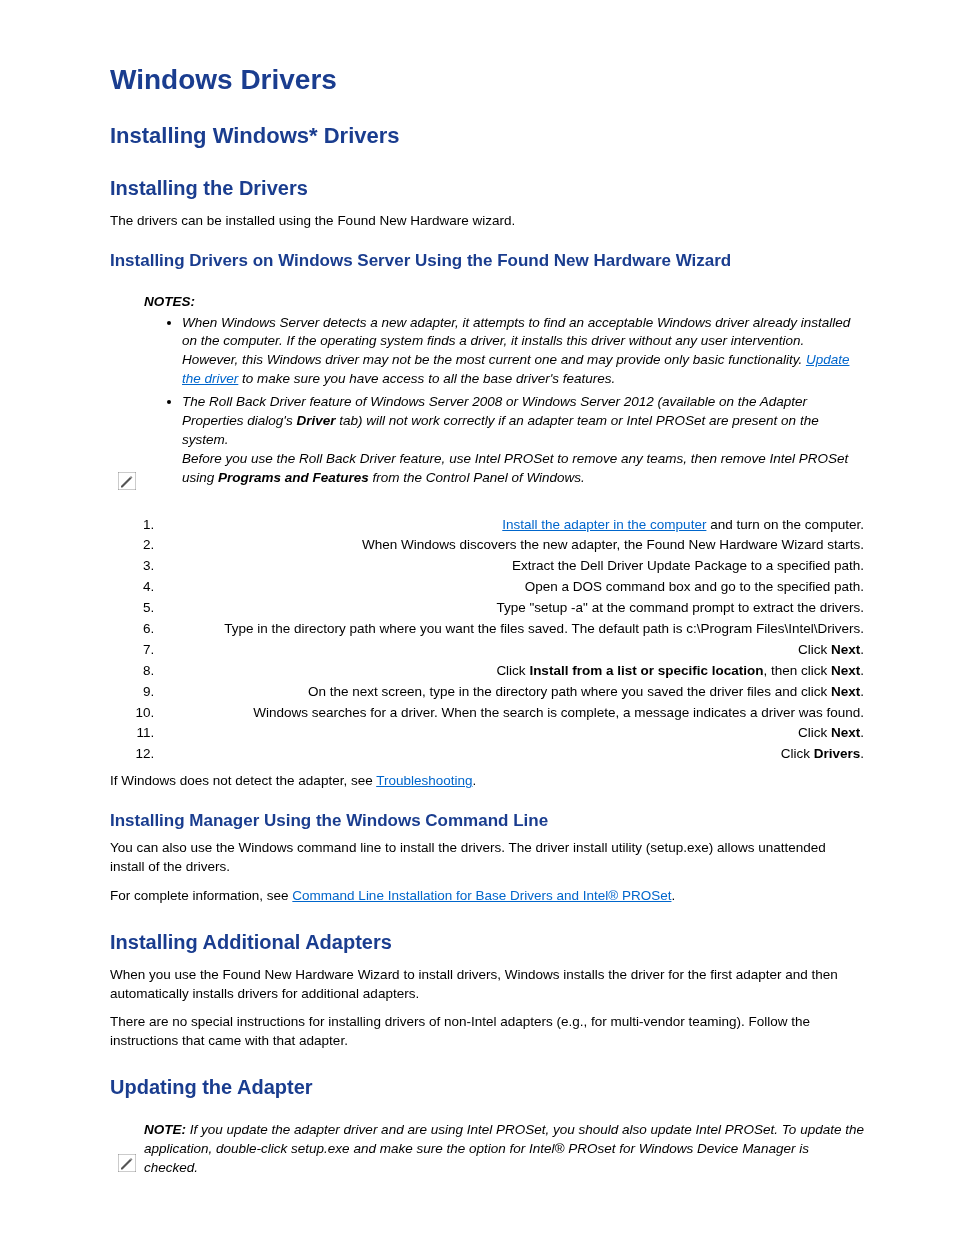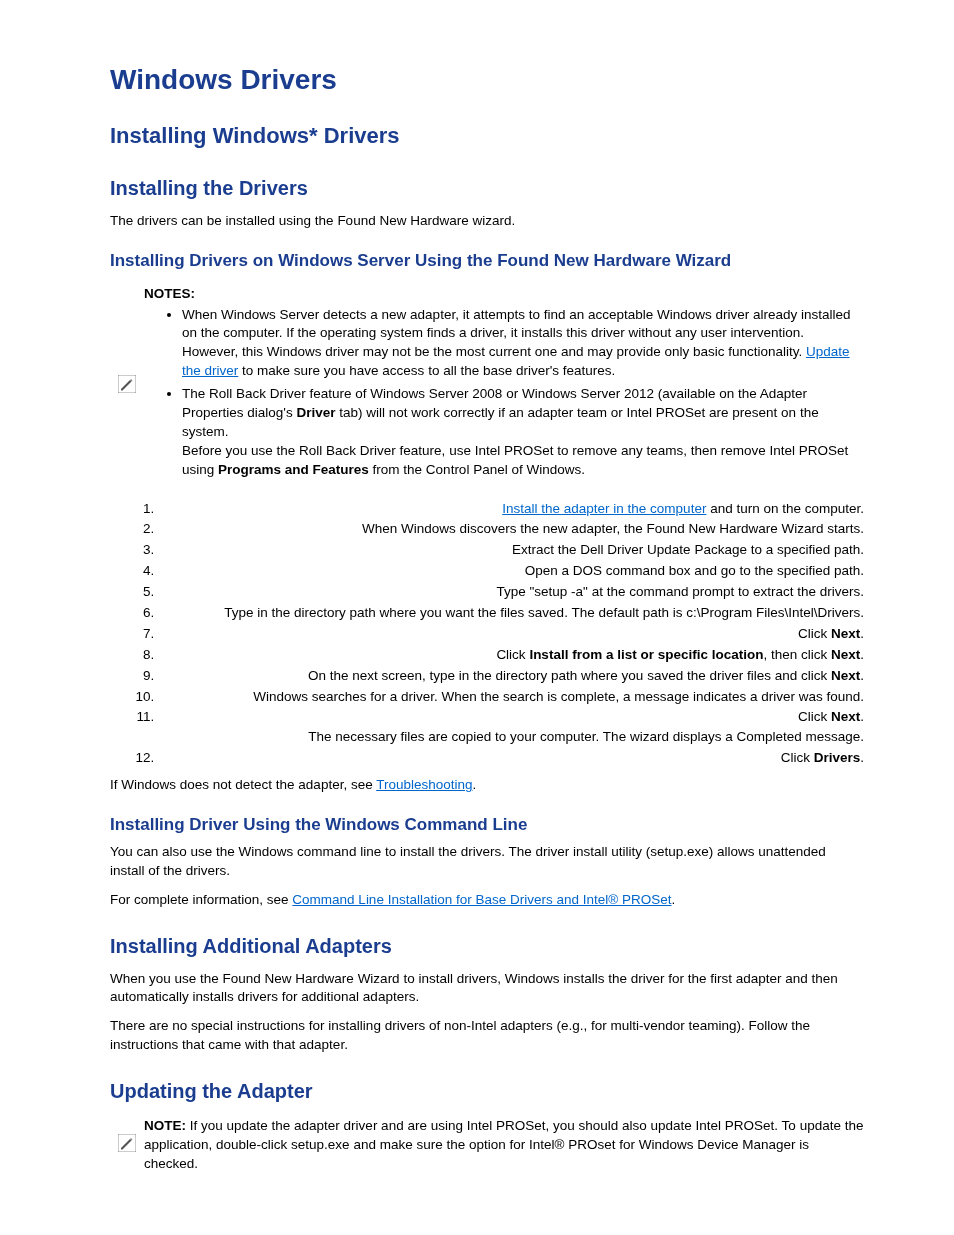--- a/index.html
+++ b/index.html
@@ -39,22 +39,23 @@
     }
     p {
       margin: 6px 0 10px 0;
     }
     a {
       color: #0066cc;
       text-decoration: underline;
     }
     .note-block {
       display: flex;
-      align-items: center;
-      margin: 12px 0;
+      align-items: flex-end;
+      margin: 20px 0;
+      font-style: italic;
     }
     .note-icon {
       flex: 0 0 auto;
       margin: 2px 8px 0 8px;
     }
     .note-body {
       flex: 1 1 auto;
     }
     .note-label {
       font-weight: bold;
@@ -125,28 +126,27 @@
   <li>Type "setup -a" at the command prompt to extract the drivers.</li>
   <li>Type in the directory path where you want the files saved. The default path is c:\Program Files\Intel\Drivers.</li>
   <li>
     <span class="step-sub"><span> Click </span><b>Next</b><span>.</span></span>
   </li>
   <li><span>Click </span><b>Install from a list or specific location</b><span>, then click </span><b>Next</b><span>.</span></li>
   <li><span>On the next screen, type in the directory path where you saved the driver files and click </span><b>Next</b><span>.</span></li>
   <li>Windows searches for a driver. When the search is complete, a message indicates a driver was found.</li>
   <li>
     <span>Click </span><b>Next</b><span>.</span>
-    <span class="step-sub"> The necessary files are copied to your computer. The wizard displays a Completed message.</span>
   </li>
   <li><span>Click </span><b>Drivers</b><span>.</span></li>
 </ol>
 
 <p><span>If Windows does not detect the adapter, see </span><a href="#">Troubleshooting</a><span>.</span></p>
 
-<h4>Installing Driver Using the Windows Command Line</h4>
+<h4>Installing Manager Using the Windows Command Line</h4>
 <p>You can also use the Windows command line to install the drivers. The driver install utility (setup.exe) allows unattended install of the drivers.</p>
 <p><span>For complete information, see </span><a href="#">Command Line Installation for Base Drivers and Intel® PROSet</a><span>.</span></p>
 
 <h3>Installing Additional Adapters</h3>
 <p>When you use the Found New Hardware Wizard to install drivers, Windows installs the driver for the first adapter and then automatically installs drivers for additional adapters.</p>
 <p>There are no special instructions for installing drivers of non-Intel adapters (e.g., for multi-vendor teaming). Follow the instructions that came with that adapter.</p>
 
 <h3>Updating the Adapter</h3>
 <div class="note-block">
   <span class="note-icon">

